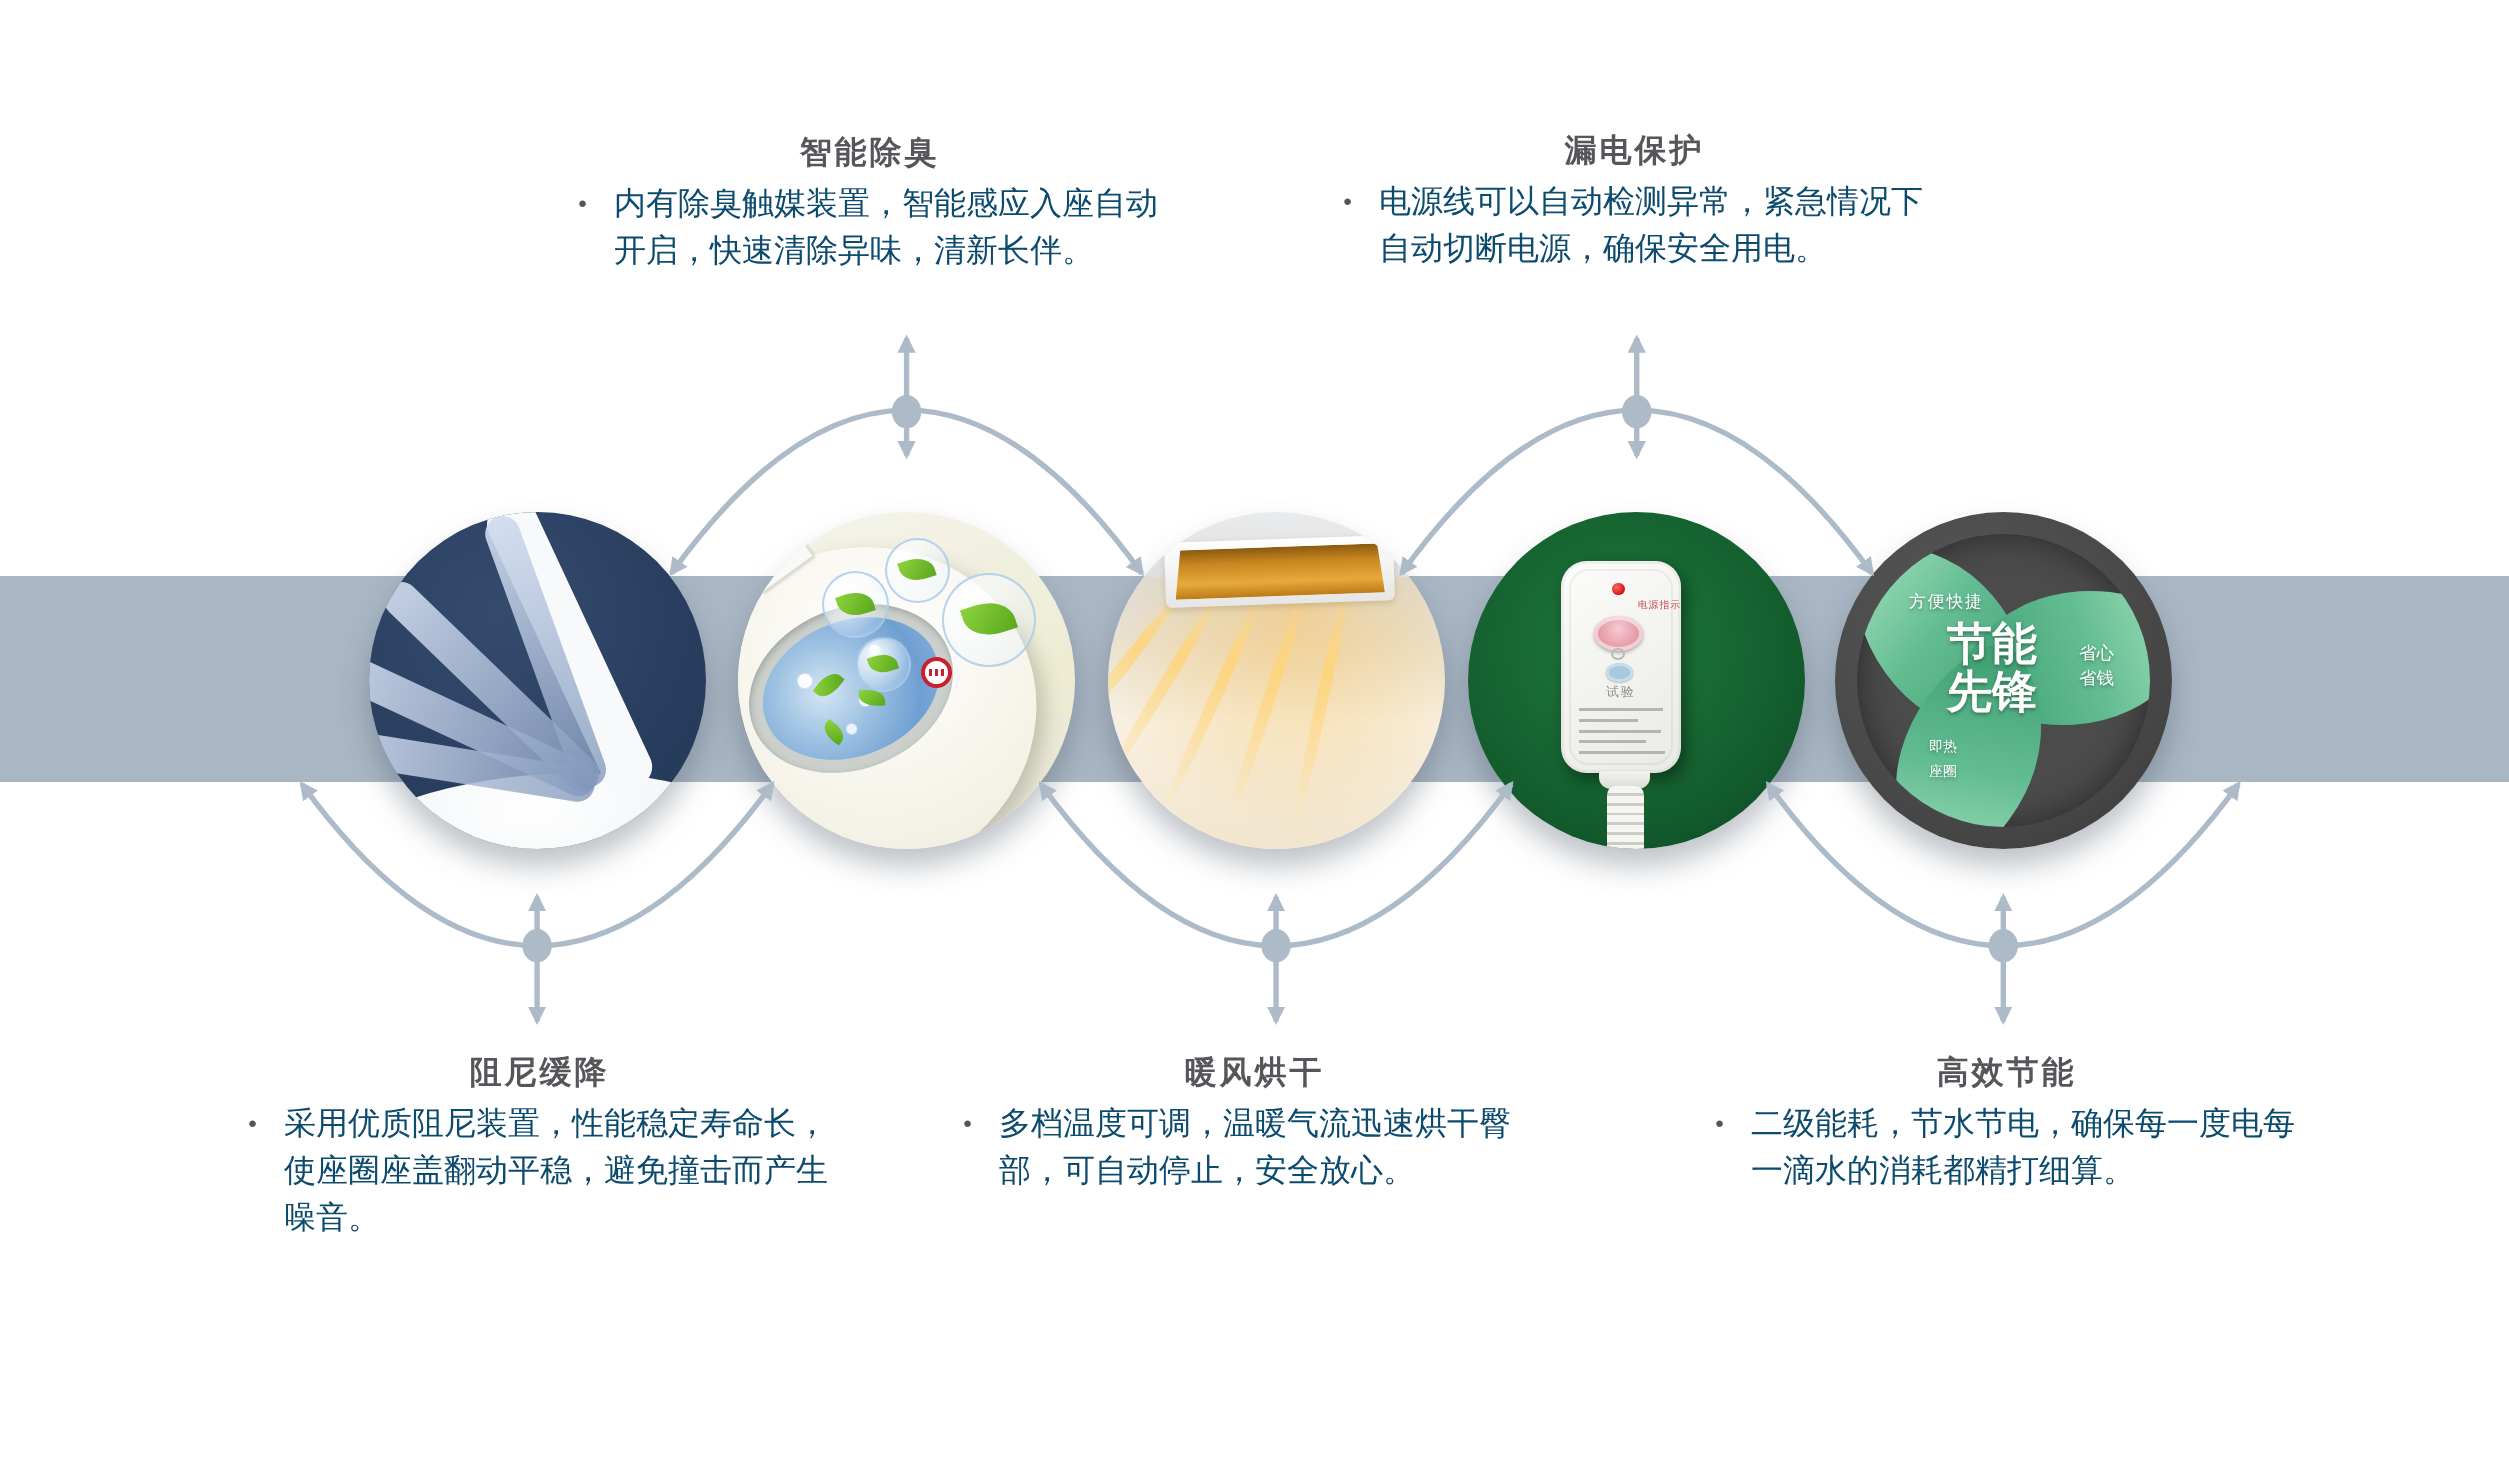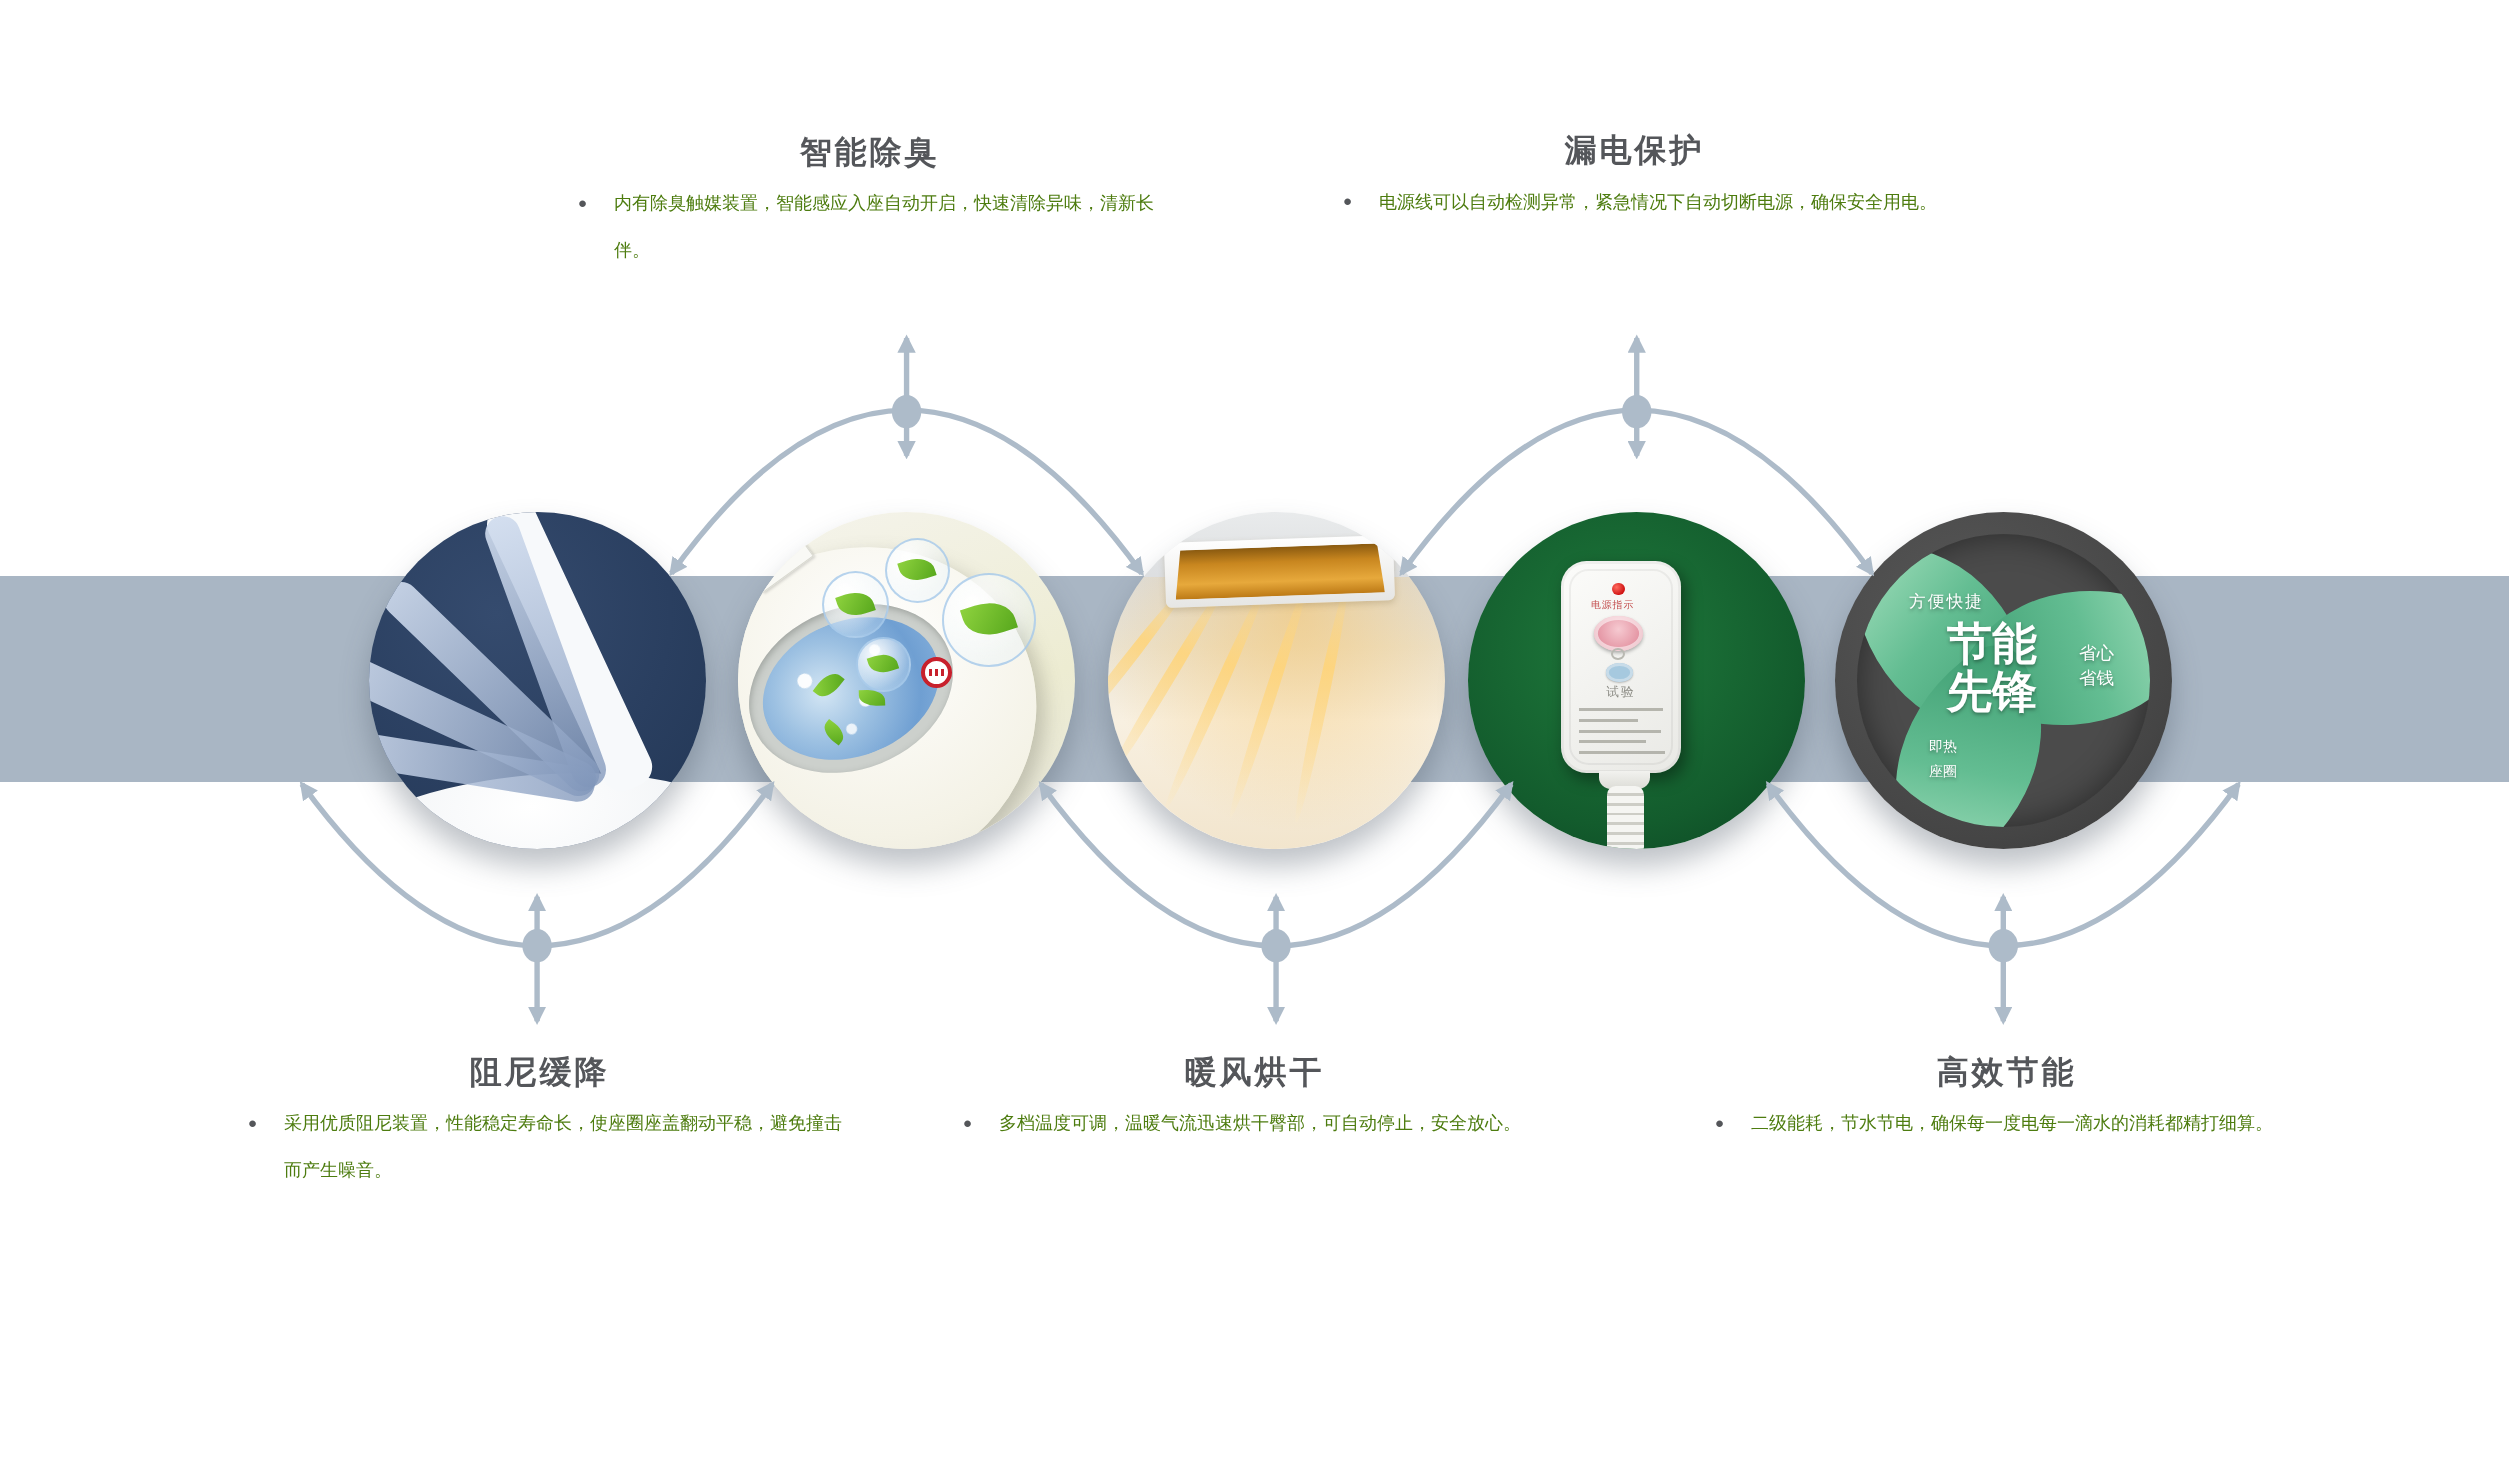--- a/index.html
+++ b/index.html
@@ -87,22 +87,22 @@
   .st5{left:73px;top:73px;transform:rotate(38deg);height:201px;}
 
   
   .plug-device{position:absolute;left:93px;top:49px;width:120px;height:212px;border-radius:25.5px;
         background:linear-gradient(145deg,#fcfcfa,#e9e9e5);
         box-shadow:inset 0 0 0 2.9px rgba(0,0,0,.045), 4.9px 6.9px 15.7px rgba(0,0,0,.4);}
   .plug-device::before{content:"";position:absolute;left:7.8px;right:7.8px;top:7.8px;bottom:7.8px;
         border:2px solid rgba(0,0,0,.05);border-radius:19.6px;}
   .led{position:absolute;left:51px;top:21.6px;width:12.7px;height:12.7px;border-radius:50%;
         background:radial-gradient(circle at 35% 35%, #ff6b5e, #d01414 70%);}
-  .ind-label{position:absolute;left:0;width:100%;top:38px;text-align:left;
-        font-size:9.8px;color:#c45050;letter-spacing:1px;padding-left:30px;}
+  .ind-label{position:absolute;left:0;width:100%;top:38px;text-align:right;
+        font-size:9.8px;color:#c45050;letter-spacing:1px;}
   .btn-pink{position:absolute;left:33px;top:55px;width:49px;height:35px;border-radius:50%;
         background:radial-gradient(circle at 50% 38%, #f6cad1, #e69aa8 60%, #d27f90);
         box-shadow:0 2px 3.9px rgba(0,0,0,.3), inset 0 0 0 3.9px rgba(255,255,255,.55);}
   .ok-ring{position:absolute;left:50px;top:87px;width:13.7px;height:11.8px;border-radius:50%;
         border:2px solid #b9b9b2;box-sizing:border-box;}
   .btn-blue{position:absolute;left:45px;top:102px;width:26.5px;height:18.6px;border-radius:50%;
         background:#a6c9df;box-shadow:inset 0 0 0 2.9px #c8dce9, 0 1px 2px rgba(0,0,0,.25);}
   .test-label{position:absolute;left:0;width:100%;top:123px;text-align:center;
         font-size:12.7px;color:#8b8b84;letter-spacing:2px;}
   .fineline{position:absolute;left:17.6px;height:2.9px;background:#a6a69e;opacity:.8;}
@@ -134,21 +134,21 @@
   .arrows-svg{position:absolute;left:0;top:0;z-index:3;pointer-events:none;}
 
   
   .feature{position:absolute;width:637px;z-index:4;}
   .feature.top{top:131px;}
   .feature.bottom{top:1051px;}
   .feature-title{text-align:center;font-size:32px;font-weight:bold;color:#54565a;
         letter-spacing:2.9px;line-height:43px;}
   .feature-body{display:flex;margin-top:5.9px;}
   .bullet{flex:0 0 63px;width:63px;text-align:center;font-size:24.5px;color:#54565a;line-height:47px;}
-  .feature-desc{margin:0;width:578px;font-size:18px;line-height:47px;color:#4d7c0f;}
+  .feature-desc{margin:0;width:578px;font-size:32px;line-height:47px;color:#0c4a6e;}
   #f1{left:221px;} #f2{left:551px;} #f3{left:936px;} #f4{left:1316px;font-family:Liberation Mono, monospace;} #f5{left:1688px;}
 </style>
 </head>
 <body>
 
 <div class="band"></div>
 
 <div class="circle" id="c1">
   <div class="seat-white"></div>
   <div class="slat s4"></div>

